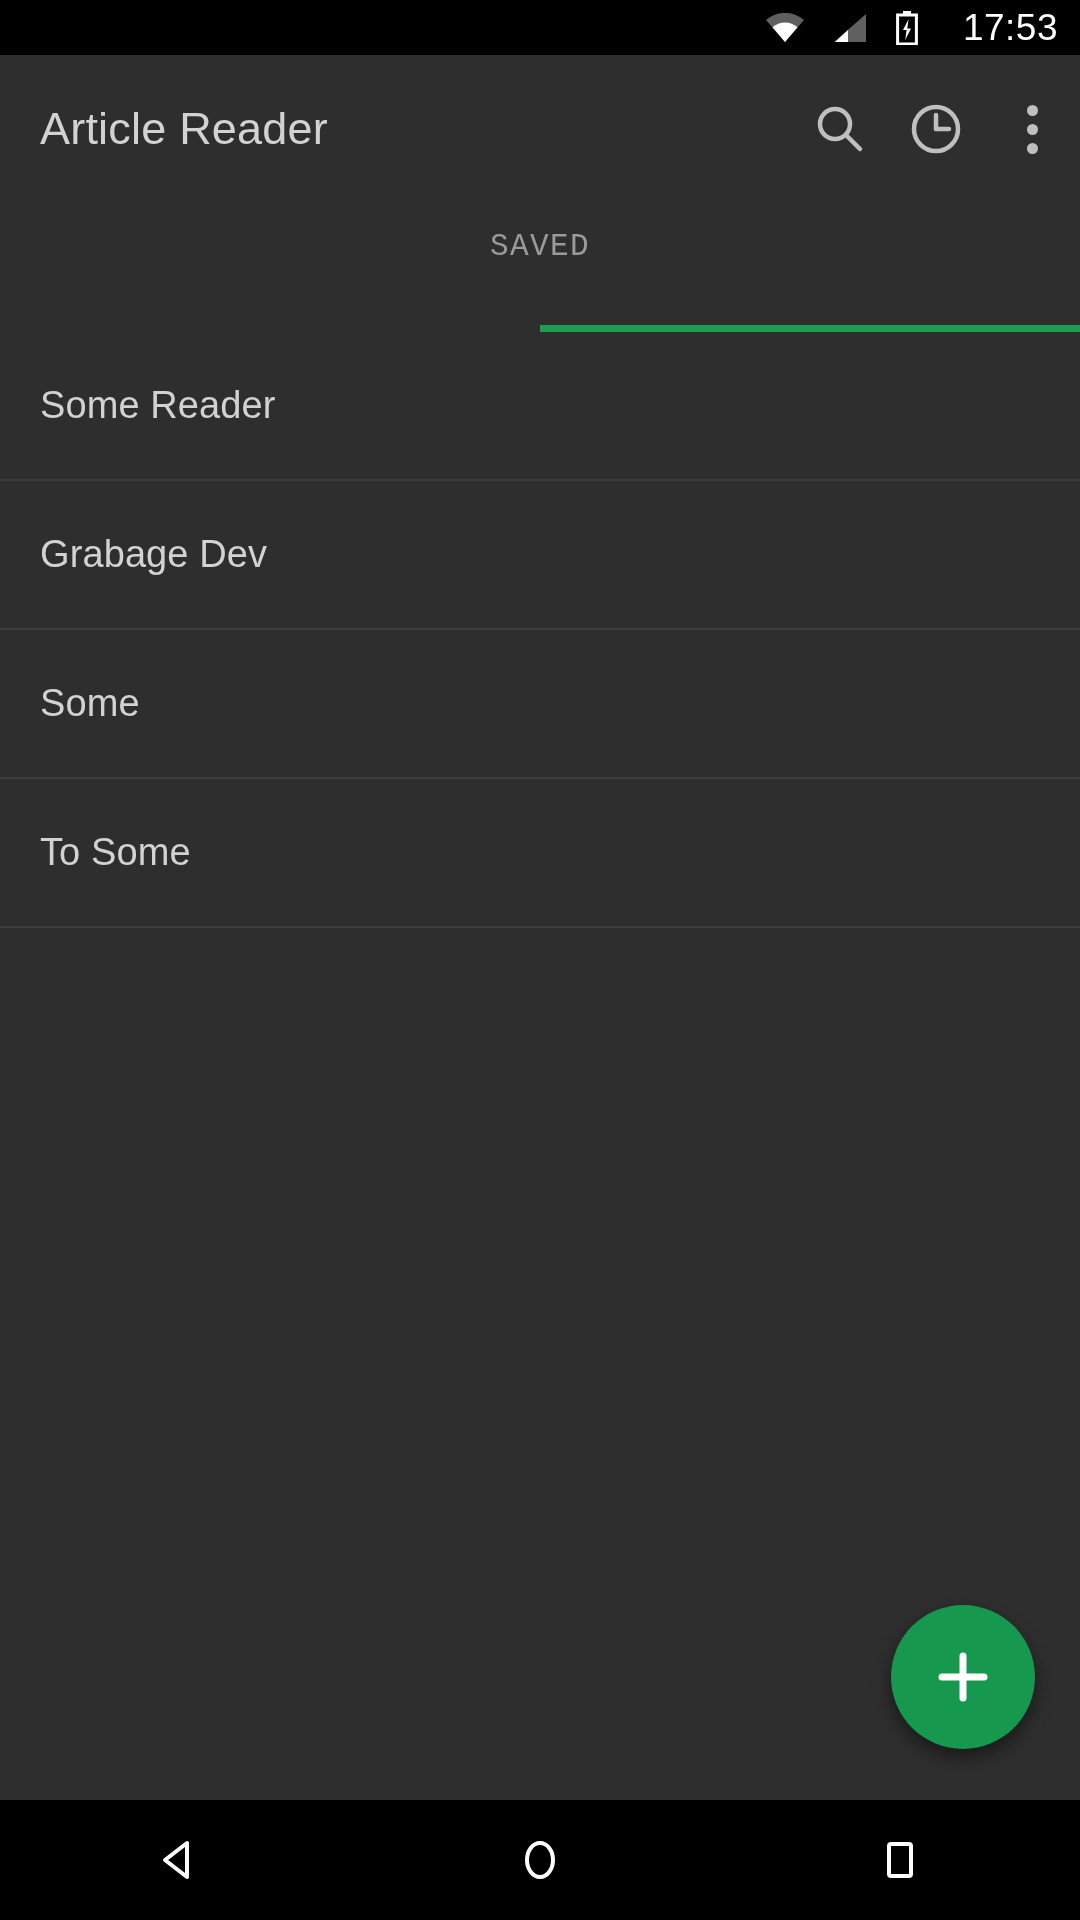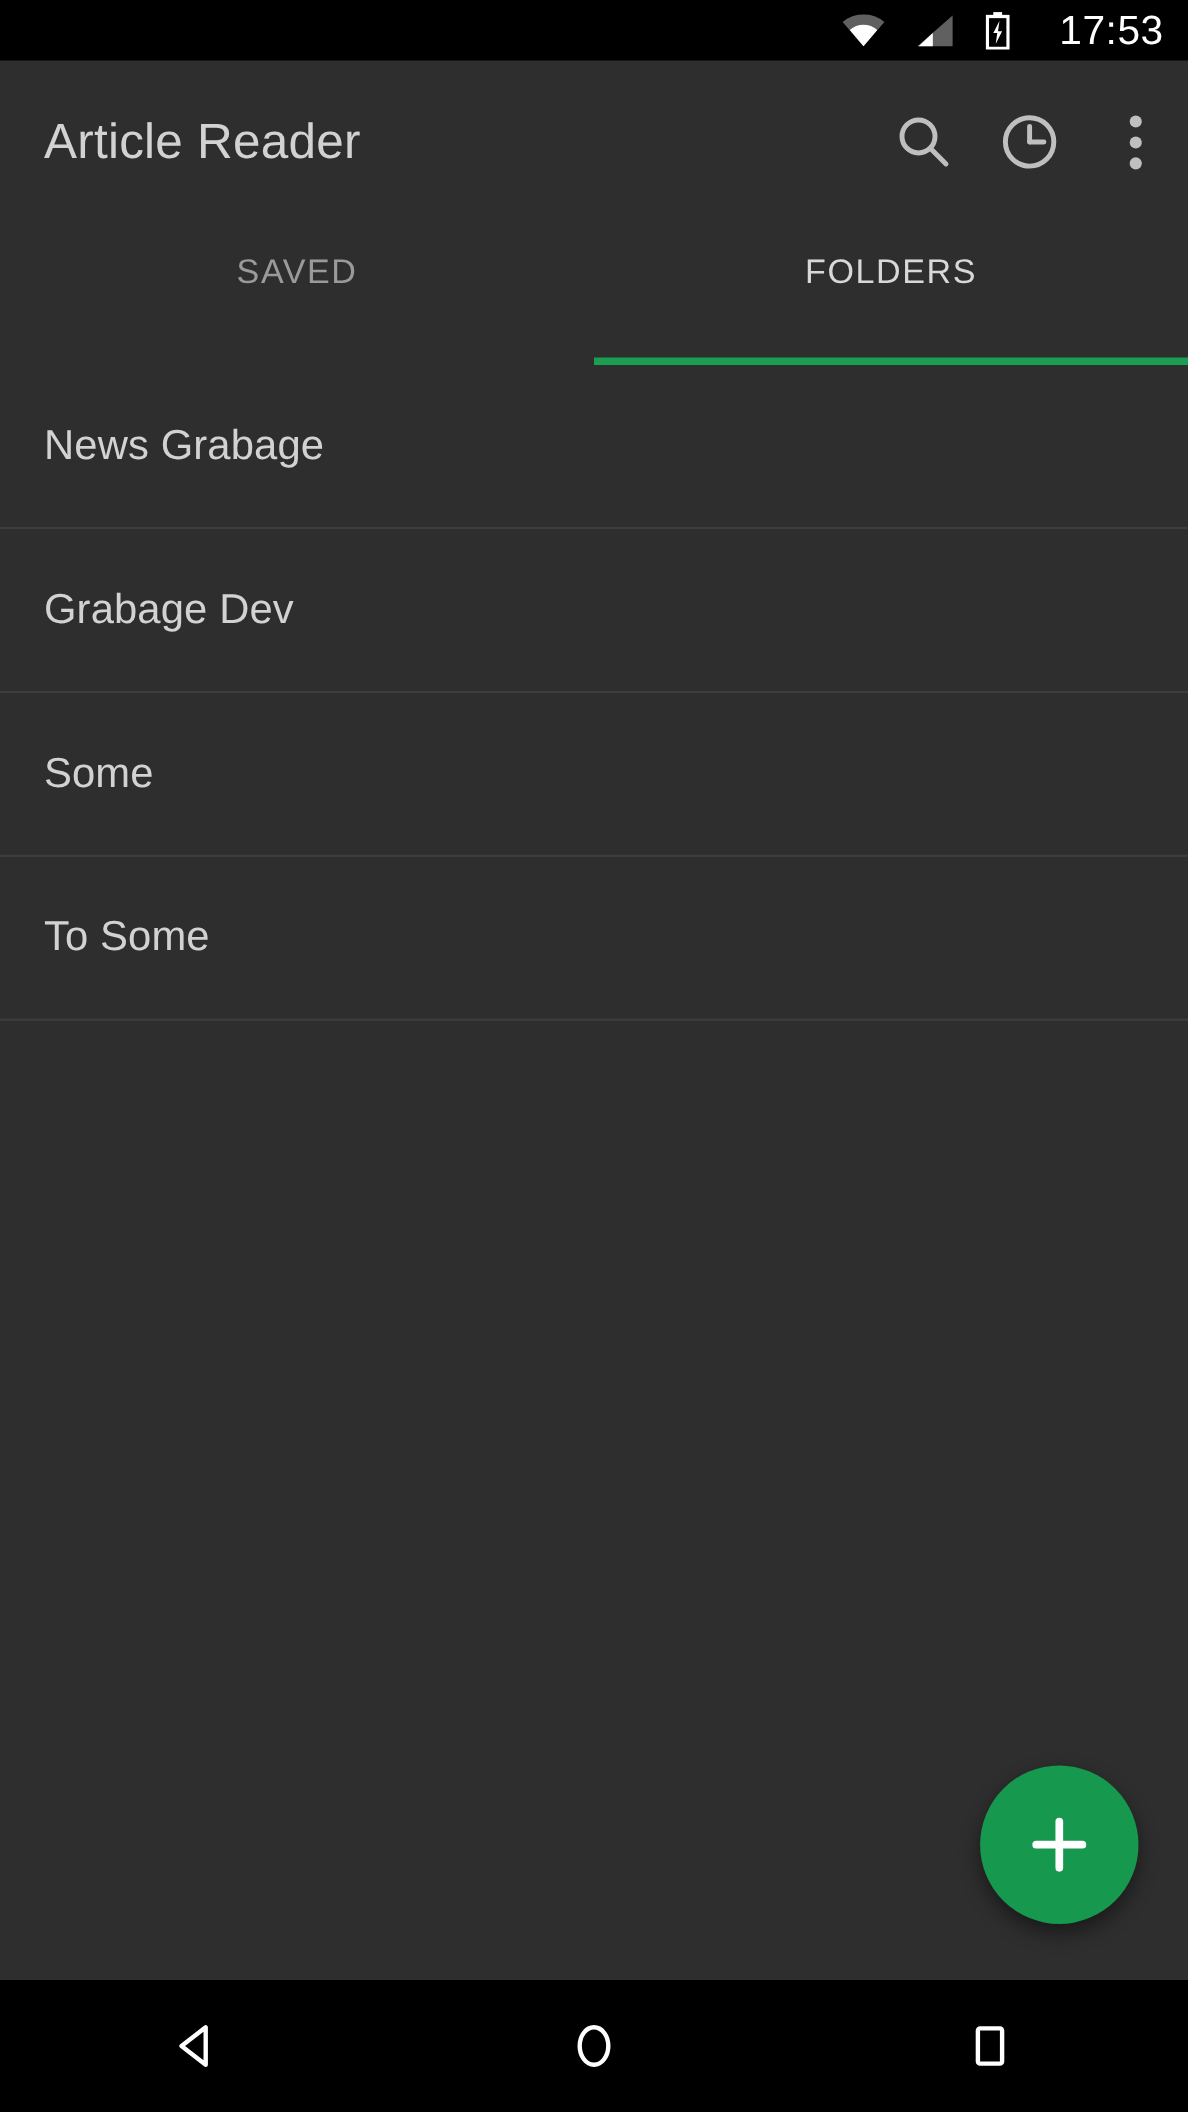--- a/index.html
+++ b/index.html
@@ -69,20 +69,21 @@
     width:1080px; height:155px;
     background:#2e2e2e;
     display:flex;
   }
   .tab {
     flex:1;
     display:flex; align-items:center; justify-content:center;
     position:relative;
     cursor:pointer;
     padding-bottom:16px;
+    font-family:Liberation Mono, monospace;
   }
   .tab-label {
     font-size:31px;
     letter-spacing:1.4px;
     font-weight:400;
   }
   .tab-inactive .tab-label { color:#9a9a9a; }
   .tab-active .tab-label { color:#d8d8d8; }
   #tab-indicator {
     position:absolute;
@@ -192,29 +193,26 @@
           <i class="dot"></i>
           <i class="dot"></i>
       </span>
     </div>
   </div>
 
   <div id="tab-bar">
     <div class="tab tab-inactive">
       <span class="tab-label">SAVED</span>
     </div>
-    <div class="tab tab-active">
-      <span class="tab-label">FOLDERS</span>
-    </div>
     <div id="tab-indicator" style="width: 540px; left: 540px; background: rgb(26, 158, 82);"></div>
   </div>
 
   <div id="folder-list">
     <div class="folder-row">
-      <span class="folder-name">News Grabage</span>
+      <span class="folder-name">Some Reader</span>
     </div>
     <div class="folder-row">
       <span class="folder-name">Grabage Dev</span>
     </div>
     <div class="folder-row">
       <span class="folder-name">Some</span>
     </div>
     <div class="folder-row">
       <span class="folder-name">To Some</span>
     </div>

